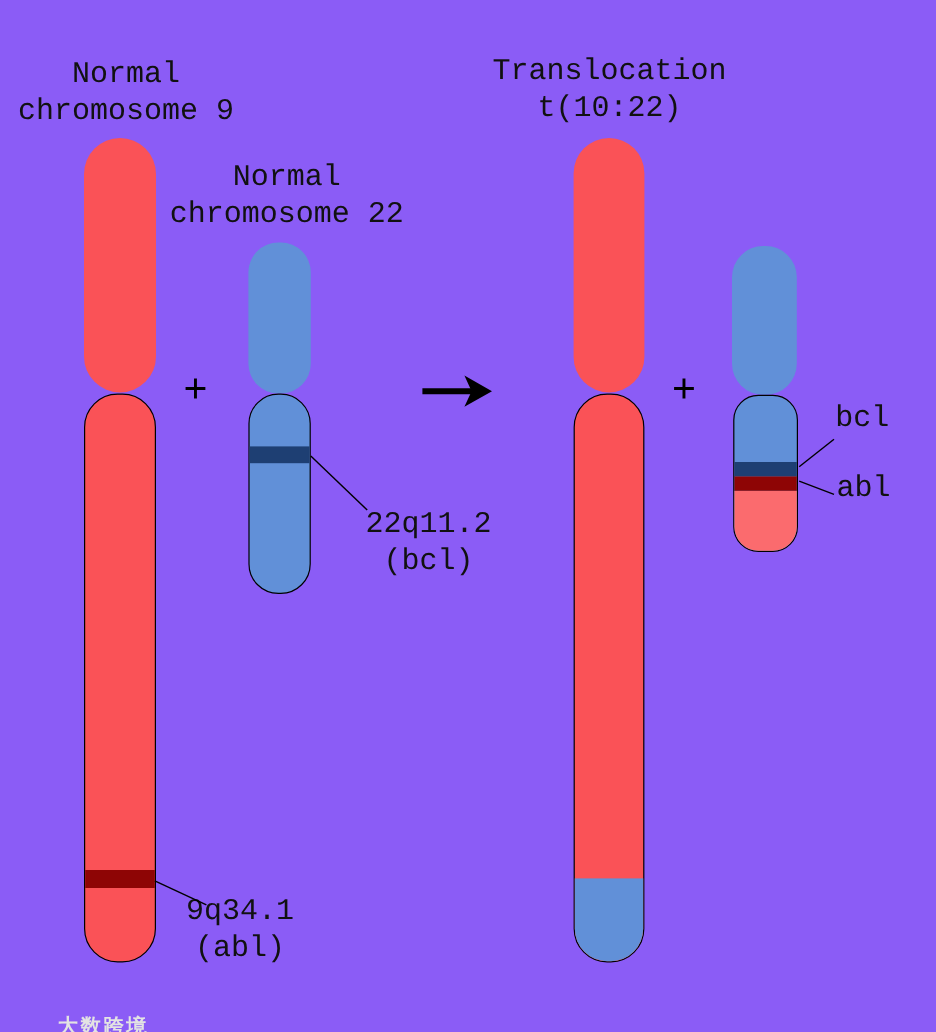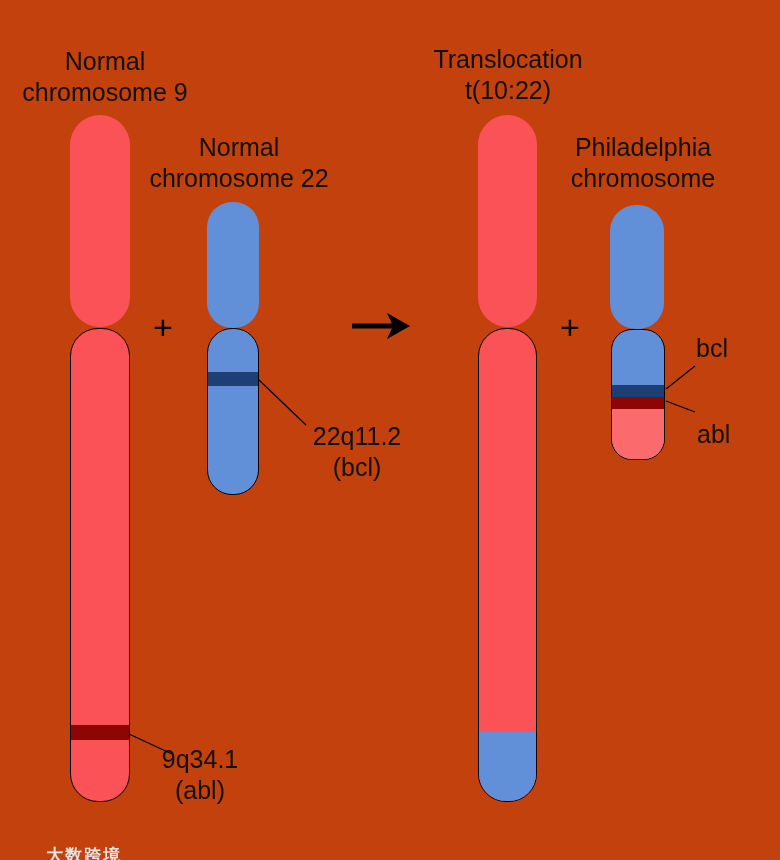--- a/index.html
+++ b/index.html
@@ -1,21 +1,21 @@
 <!DOCTYPE html>
 <html style="--red: #FA5257; --ph_red: #FB6B6E; --dark_red: #8E0505; --blue: #6190D8; --dark_blue: #1E3F73; --outline: #000000; --text: #111111; --watermark: #E3E3E3;"><head>
 <meta charset="utf-8">
 <style>
   html,body{margin:0;padding:0;background:#ffffff;}
   #canvas{
     position:relative;
     width:780px;height:860px;
-    background:#c2410c;
+    background:#8b5cf6;
     overflow:hidden;
-    font-family:Liberation Sans, sans-serif;
+    font-family:Liberation Mono, monospace;
   }
   .label{
     position:absolute;
     font-size:25px;
     line-height:31px;
     color:var(--text,#111);
     text-align:center;
     white-space:pre-line;
     transform:translateX(-50%);
   }
@@ -59,32 +59,30 @@
 
   <div class="label" style="left:105px;top:46px;">Normal
 chromosome 9</div>
 
   <div class="label" style="left:239px;top:132px;">Normal
 chromosome 22</div>
 
   <div class="label" style="left:508px;top:44px;">Translocation
 t(10:22)</div>
 
-  <div class="label" style="left:643px;top:132px;">Philadelphia
-chromosome</div>
 
   <div class="label" style="left:357px;top:421px;">22q11.2
 (bcl)</div>
 
   <div class="label" style="left:200px;top:744px;">9q34.1
 (abl)</div>
 
   <div class="label left-align" style="left:696px;top:333px;">bcl</div>
 
-  <div class="label left-align" style="left:697px;top:419px;">abl</div>
+  <div class="label left-align" style="left:697px;top:391px;">abl</div>
 
   <div class="plus" style="left:163px;top:308px;">+</div>
 
   <div class="plus" style="left:570px;top:308px;">+</div>
 
   <div class="arm p-arm red" style="left:70px;top:115px;width:60px;height:212px;border-radius:30px;"></div>
   <div class="arm q-arm red" style="left:70px;top:328px;width:60px;height:474px;border-radius:28px;">
     <div class="band dark-red" style="top:396px;height:15px;"></div>
   </div>
 

